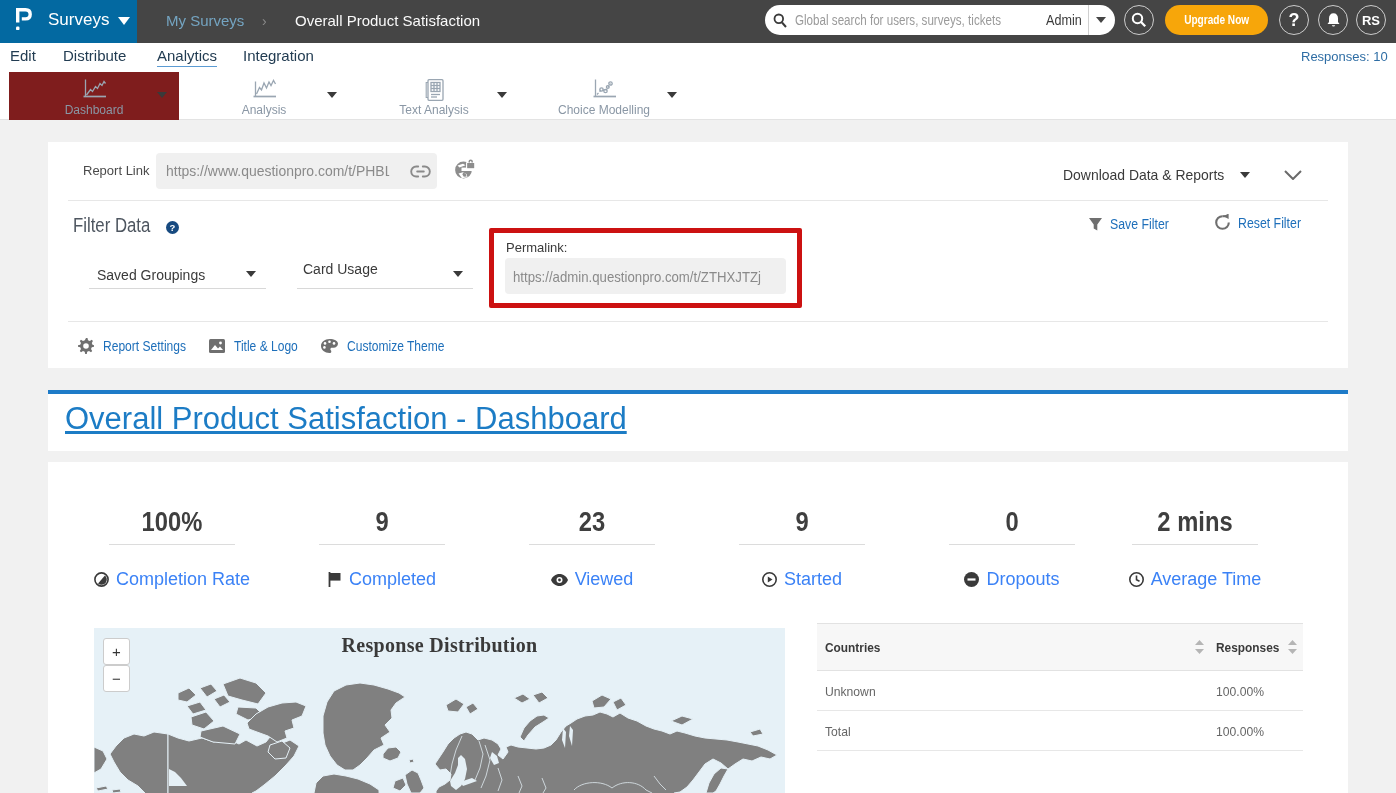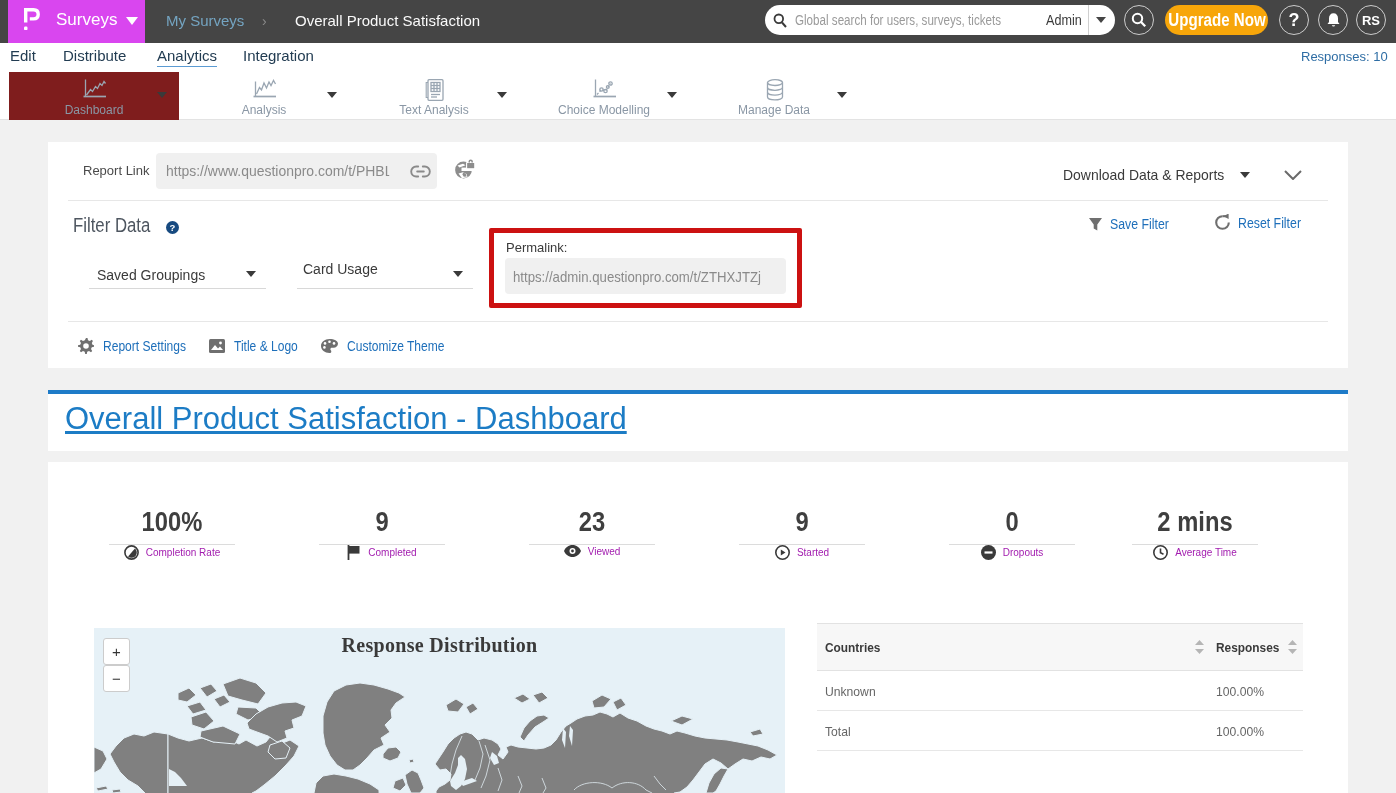--- a/index.html
+++ b/index.html
@@ -1,22 +1,22 @@
 <!DOCTYPE html>
 <html><head>
 <meta charset="utf-8">
 <style>
 * { margin:0; padding:0; box-sizing:border-box; }
 html,body { width:1396px; height:793px; overflow:hidden; font-family:"Liberation Sans", sans-serif; background:#f1f1f1; }
 .topbar { position:absolute; left:0; top:0; width:1396px; height:43px; background:#454545; }
-.logoblk { position:absolute; left:8px; top:0; width:137px; height:45px; background:#d946ef; }
+.logoblk { position:absolute; left:0; top:0; width:137px; height:45px; background:#0369a1; }
 .crumb { position:absolute; top:0; height:41px; display:flex; align-items:center; font-size:15px; }
 .searchbox { position:absolute; left:765px; top:5px; width:350px; height:30px; background:#fff; border-radius:15px; }
 .circbtn { position:absolute; top:5px; width:30px; height:30px; background:transparent; border:1.5px solid rgba(255,255,255,0.72); border-radius:50%; display:flex; align-items:center; justify-content:center; }
-.upg { position:absolute; left:1165px; top:5px; width:103px; height:30px; background:#f7a60a; color:#fff; font-weight:bold; font-size:18px; border-radius:15px; display:flex; align-items:center; justify-content:center; }
+.upg { position:absolute; left:1165px; top:5px; width:103px; height:30px; background:#f7a60a; color:#fff; font-weight:bold; font-size:12px; border-radius:15px; display:flex; align-items:center; justify-content:center; }
 .nav { position:absolute; left:0; top:43px; width:1396px; height:29px; background:#fff; }
 .nav a { position:absolute; top:4px; font-size:15px; color:#223c52; text-decoration:none; }
 .tabs { position:absolute; left:0; top:72px; width:1396px; height:48px; background:#fff; border-bottom:1px solid #e3e3e3; }
 .tab { position:absolute; top:0; width:170px; height:48px; }
 .tab.sel { background:#7f1d1d;text-decoration:underline; }
 .tab .lbl { position:absolute; top:31px; width:100%; text-align:center; font-size:12px; color:#8a97a5; }
 .tab svg.icn { position:absolute; left:50%; margin-left:-11px; top:7px; }
 .tab .car { position:absolute; right:12px; top:20px; }
 .card1 { position:absolute; left:48px; top:142px; width:1300px; height:226px; background:#fff; }
 .ghostinput { background:#f0f0f0; border-radius:4px; color:#8a8a8a; font-size:15px; display:flex; align-items:center; }
@@ -26,21 +26,21 @@
 .ddl { position:absolute; top:118px; height:29px; border-bottom:1px solid #d8d8d8; font-size:14px; color:#3a3a3a; }
 .ddl .car { position:absolute; right:10px; top:11px; }
 .redbox { position:absolute; left:441px; top:86px; width:313px; height:80px; border:5px solid #cc1111; border-radius:2px; background:#fff; }
 .linkrow { position:absolute; top:196px; font-size:14px; color:#1e6fba; display:flex; align-items:center; }
 .bluebar { position:absolute; left:48px; top:390px; width:1300px; height:61px; background:#fff; border-top:4px solid #1e7bc8; }
 .title { position:absolute; left:17px; top:7px; font-size:31px; color:#1c7cc5; white-space:nowrap;text-decoration:underline; }
 .card2 { position:absolute; left:48px; top:462px; width:1300px; height:331px; background:#fff; }
 .stat { position:absolute; top:45px; width:210px; text-align:center; }
 .stat .num { font-size:27px; font-weight:bold; color:#3f3f3f; transform:scaleX(0.88); transform-origin:center; }
 .stat .ul { width:126px; margin:6px auto 0; border-top:1px solid #dcdcdc; }
-.stat .lab { margin-top:0; font-size:10px; color:#a21caf; display:flex; align-items:center; justify-content:center; gap:7px; }
+.stat .lab { margin-top:24px; font-size:18px; color:#3b82f6; display:flex; align-items:center; justify-content:center; gap:7px; }
 .mapbox { position:absolute; left:46px; top:166px; width:691px; height:165px; background:#e6f1f7; overflow:hidden; }
 .zbtn { position:absolute; left:9px; width:27px; height:27px; background:#fff; border:1px solid #ccc; border-radius:3px; font-size:15px; color:#333; display:flex; align-items:center; justify-content:center; }
 .tbl { position:absolute; left:769px; top:161px; width:486px; font-size:13.5px; }
 .tbl .hd { height:48px; background:#f7f7f7; border-top:1px solid #e2e2e2; border-bottom:1px solid #e2e2e2; position:relative; }
 .tbl .row { height:40px; border-bottom:1px solid #e7e7e7; position:relative; color:#666; }
 .tbl .c1 { position:absolute; left:8px; top:50%; transform:translateY(-50%); }
 .tbl .c2 { position:absolute; left:399px; top:50%; transform:translateY(-50%); }
 .sort { position:absolute; top:50%; transform:translateY(-50%); color:#aaa; }
 </style>
 </head>
@@ -150,34 +150,20 @@
           <line x1="2.5" y1="0.5" x2="2.5" y2="17.5"></line>
           <line x1="0.5" y1="17.5" x2="23" y2="17.5" stroke-width="1.7"></line>
           <path d="M4 15.5 L8.5 10.5 L12.5 12 L17.5 4.5" stroke-dasharray="2.2 1.6"></path>
           <circle cx="8.5" cy="10.5" r="1.7"></circle>
           <circle cx="12.5" cy="12" r="1.7"></circle>
           <circle cx="17.5" cy="4.5" r="1.7"></circle>
           <circle cx="14.8" cy="8" r="1.4"></circle>
         </g>
       </svg>
     <div class="lbl">Choice Modelling</div>
-    <svg class="car" width="10" height="6" viewBox="0 0 10 6">
-        <path d="M0 0 L10 0 L5 6 Z" fill="#3a3a3a"></path>
-      </svg>
-  </div>
-  <div class="tab" style="left:689px;">
-    <svg class="icn" width="24" height="22" viewBox="0 0 24 22">
-        <g stroke="#9aa6b2" fill="none" stroke-width="1.3">
-          <ellipse cx="12" cy="3.6" rx="7.5" ry="2.9"></ellipse>
-          <path d="M4.5 3.6 L4.5 18 A7.5 2.9 0 0 0 19.5 18 L19.5 3.6"></path>
-          <path d="M4.5 8.4 A7.5 2.9 0 0 0 19.5 8.4"></path>
-          <path d="M4.5 13.2 A7.5 2.9 0 0 0 19.5 13.2"></path>
-        </g>
-      </svg>
-    <div class="lbl">Manage Data</div>
     <svg class="car" width="10" height="6" viewBox="0 0 10 6">
         <path d="M0 0 L10 0 L5 6 Z" fill="#3a3a3a"></path>
       </svg>
   </div>
 </div>
 
 <div class="card1">
   <div style="position:absolute; left:35px; top:21px; font-size:13px; color:#4a4a4a;">Report Link</div>
   <div class="ghostinput" style="position:absolute; left:108px; top:11px; width:281px; height:36px;">
     <span style="position:absolute; left:10px; top:9px; white-space:nowrap; overflow:hidden; width:240px; display:inline-block; transform:scaleX(0.93); transform-origin:left center;">https://www.questionpro.com/t/PHBL6ZF</span>

